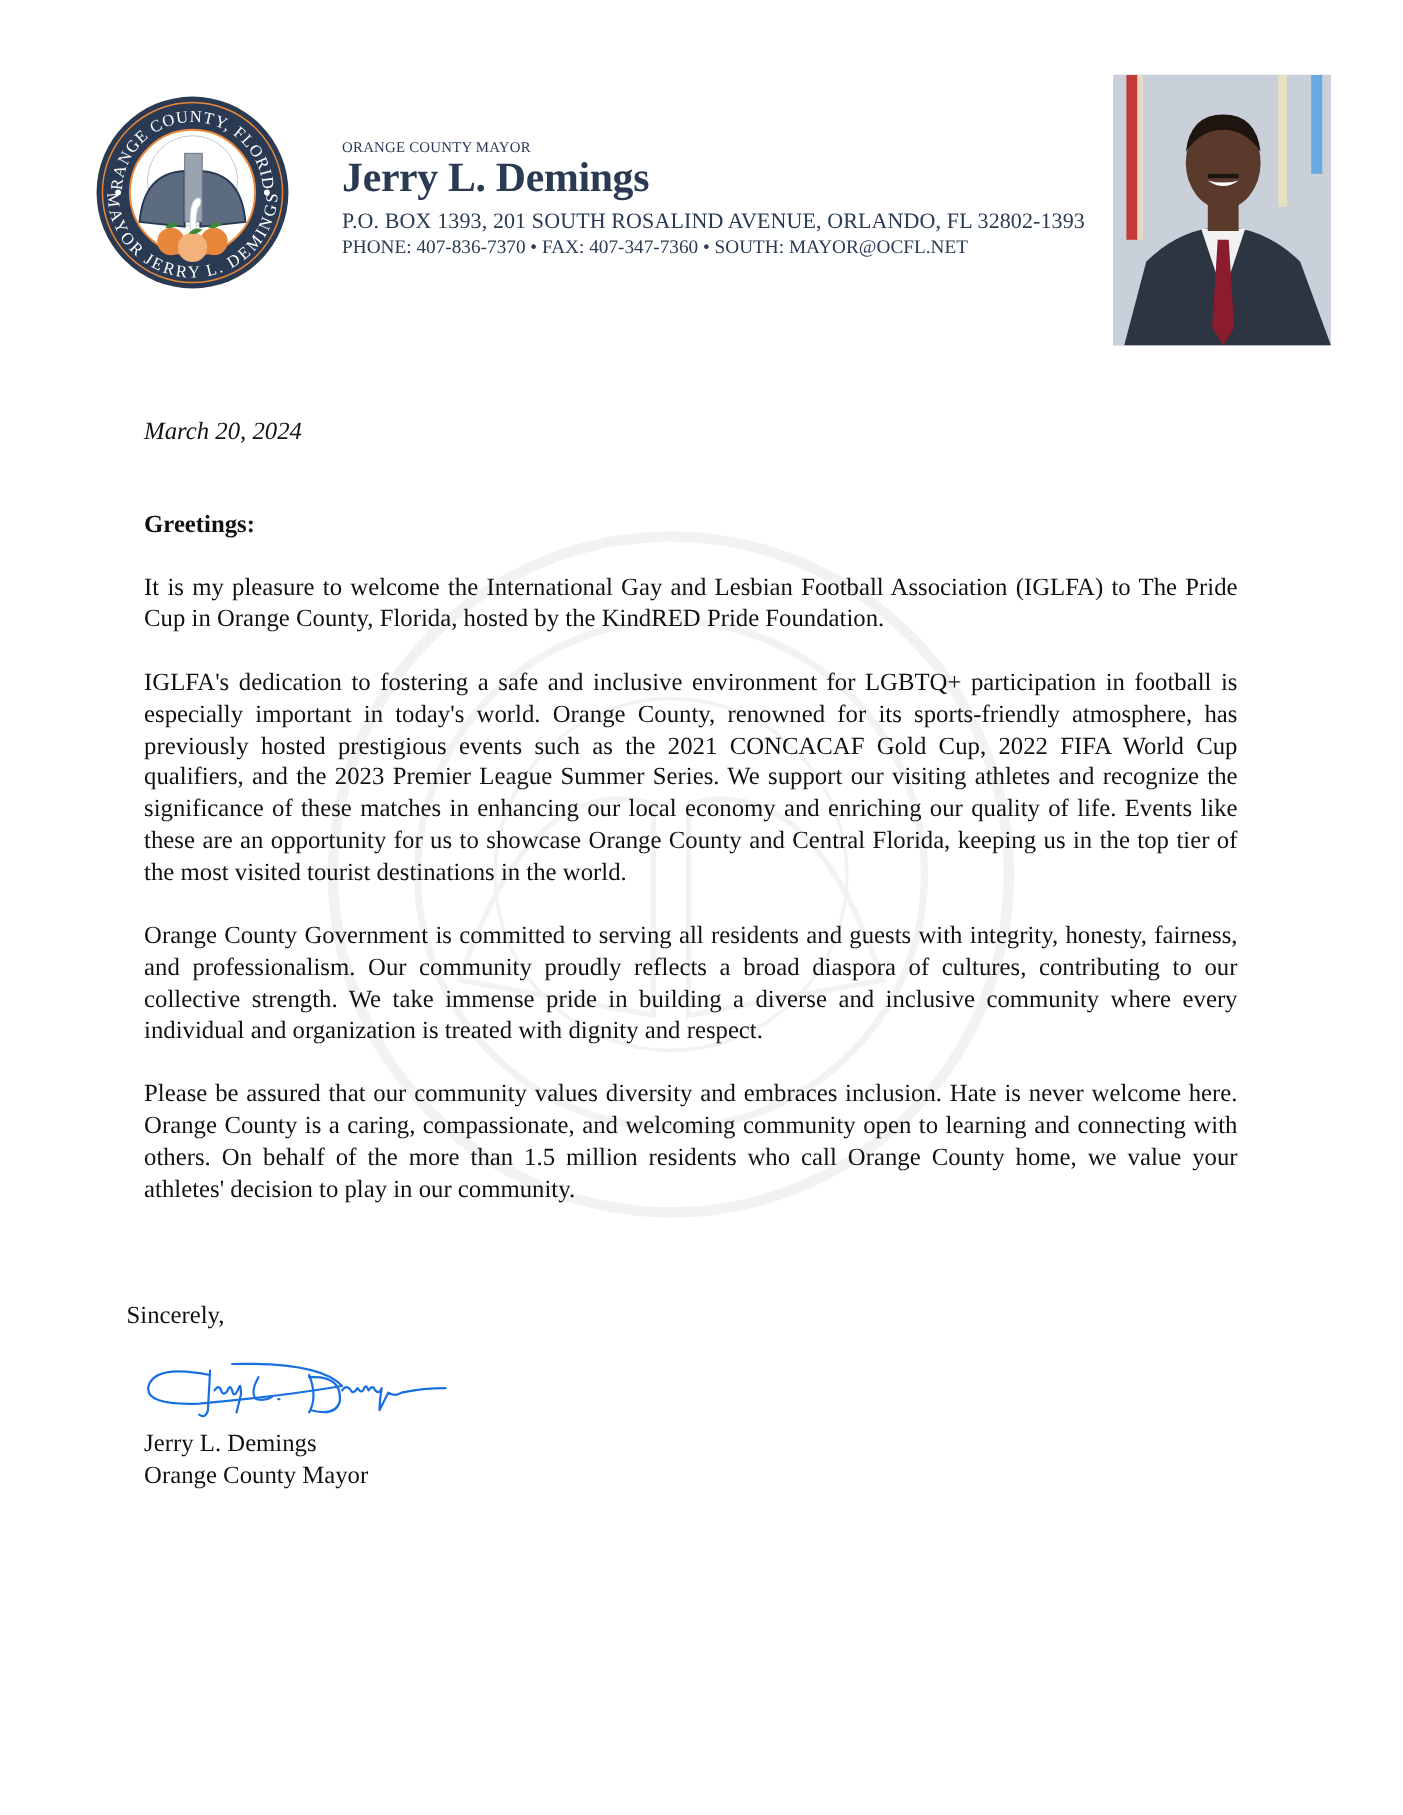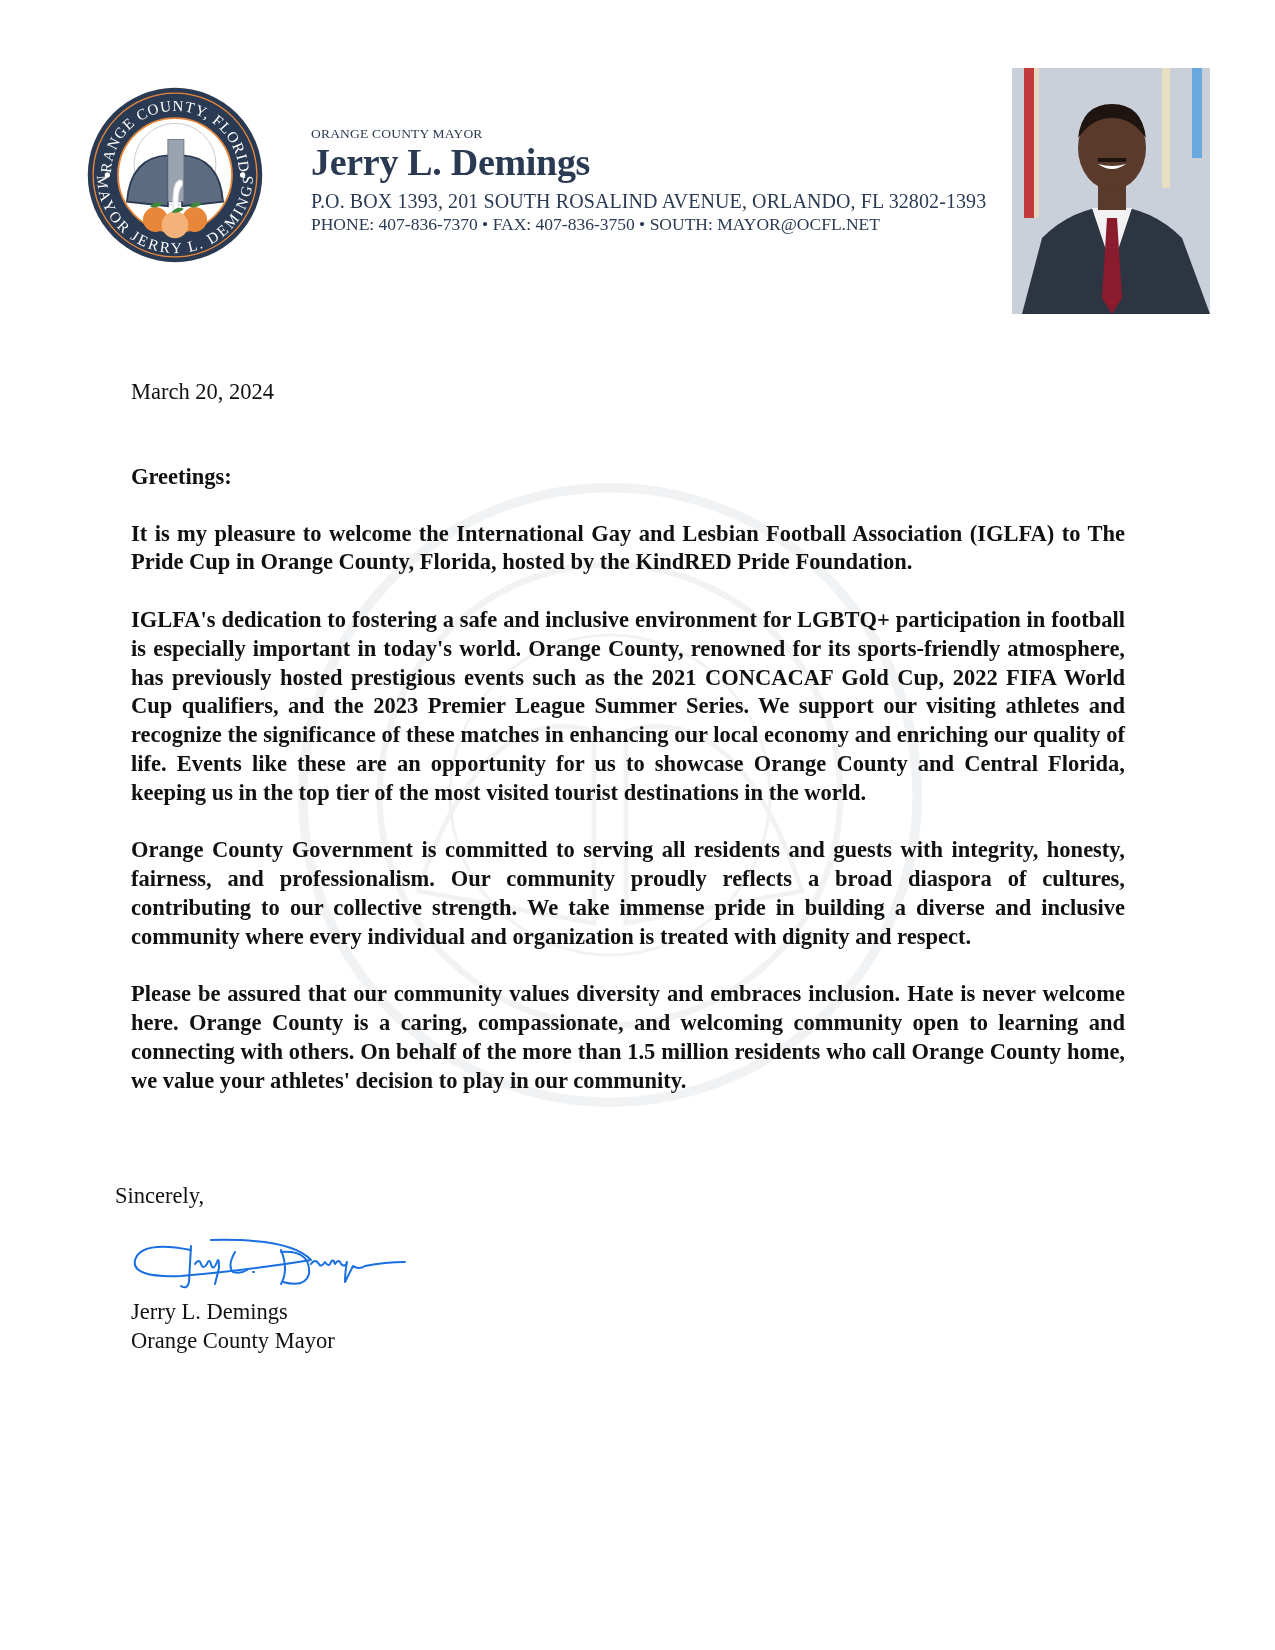--- a/index.html
+++ b/index.html
@@ -12,23 +12,23 @@
     .lh-address { font-size: 20px; line-height: 23px; margin-top: 8px; letter-spacing: 0.1px; }
     .lh-contact { font-size: 17.5px; line-height: 23px; }
     .lh-contact b { font-weight: normal; }
 
     .photo { position: absolute; left: 1012px; top: 68px; width: 198px; height: 246px; overflow: hidden; background: #c7ced8; }
 
     .watermark { position: absolute; left: 290px; top: 475px; width: 640px; height: 640px; opacity: 0.06; pointer-events: none; }
 
     .letter { position: absolute; left: 131px; top: 378px; width: 994px; font-size: 22.5px; line-height: 28.8px; color: #111; }
     .letter p { margin: 0; text-align: justify; }
-    .date { margin-bottom: 56px !important; }
+    .date { margin-bottom: 56px !important; font-style: italic; }
     .greeting { margin-bottom: 28px !important; font-weight: bold; }
-    .para { margin-bottom: 28.8px !important; font-weight: bold; }
+    .para { margin-bottom: 28.8px !important; }
     .signature { position: absolute; left: 131px; top: 1230px; width: 300px; height: 70px; }
     .sig-name { position: absolute; left: 131px; top: 1298px; font-size: 22.5px; line-height: 28.8px; }
     .sig-title { position: absolute; left: 131px; top: 1327px; font-size: 22.5px; line-height: 28.8px; }
     .sincerely { position: absolute; left: 115px; top: 1182px; font-size: 22.5px; line-height: 28.8px; }
   </style>
 </head>
 <body>
 
 <svg class="watermark" viewBox="0 0 200 200">
   <circle cx="100" cy="100" r="96" fill="none" stroke="#2a3a52" stroke-width="3"></circle>
@@ -74,21 +74,21 @@
 
 <div class="letterhead">
   <div class="lh-title">ORANGE COUNTY MAYOR</div>
   <div class="lh-name">Jerry L. Demings</div>
   <div class="lh-address">P.O. BOX 1393, 201 SOUTH ROSALIND AVENUE, ORLANDO, FL 32802-1393</div>
   <div class="lh-contact">
     <b>PHONE:</b>
     <span>407-836-7370</span>
     <span>•</span>
     <b>FAX:</b>
-    <span>407-836-3750</span>
+    <span>407-347-7360</span>
     <span>•</span>
     <b>SOUTH:</b>
     <span>MAYOR@OCFL.NET</span>
   </div>
 </div>
 
 <svg class="photo" viewBox="0 0 198 246" preserveAspectRatio="none">
   <rect width="198" height="246" fill="#c9d0da"></rect>
   <rect x="12" y="0" width="10" height="150" fill="#c23a3a"></rect>
   <rect x="22" y="0" width="5" height="150" fill="#e8d9c2"></rect>

